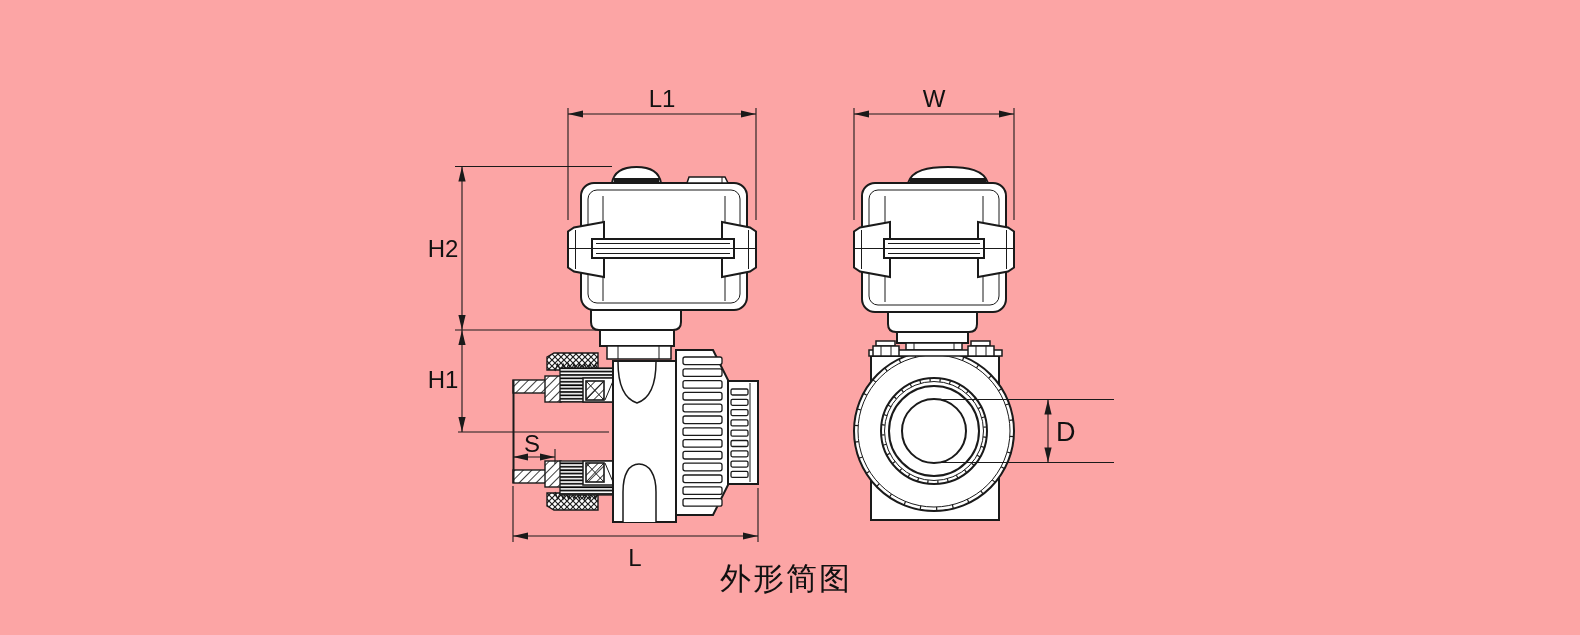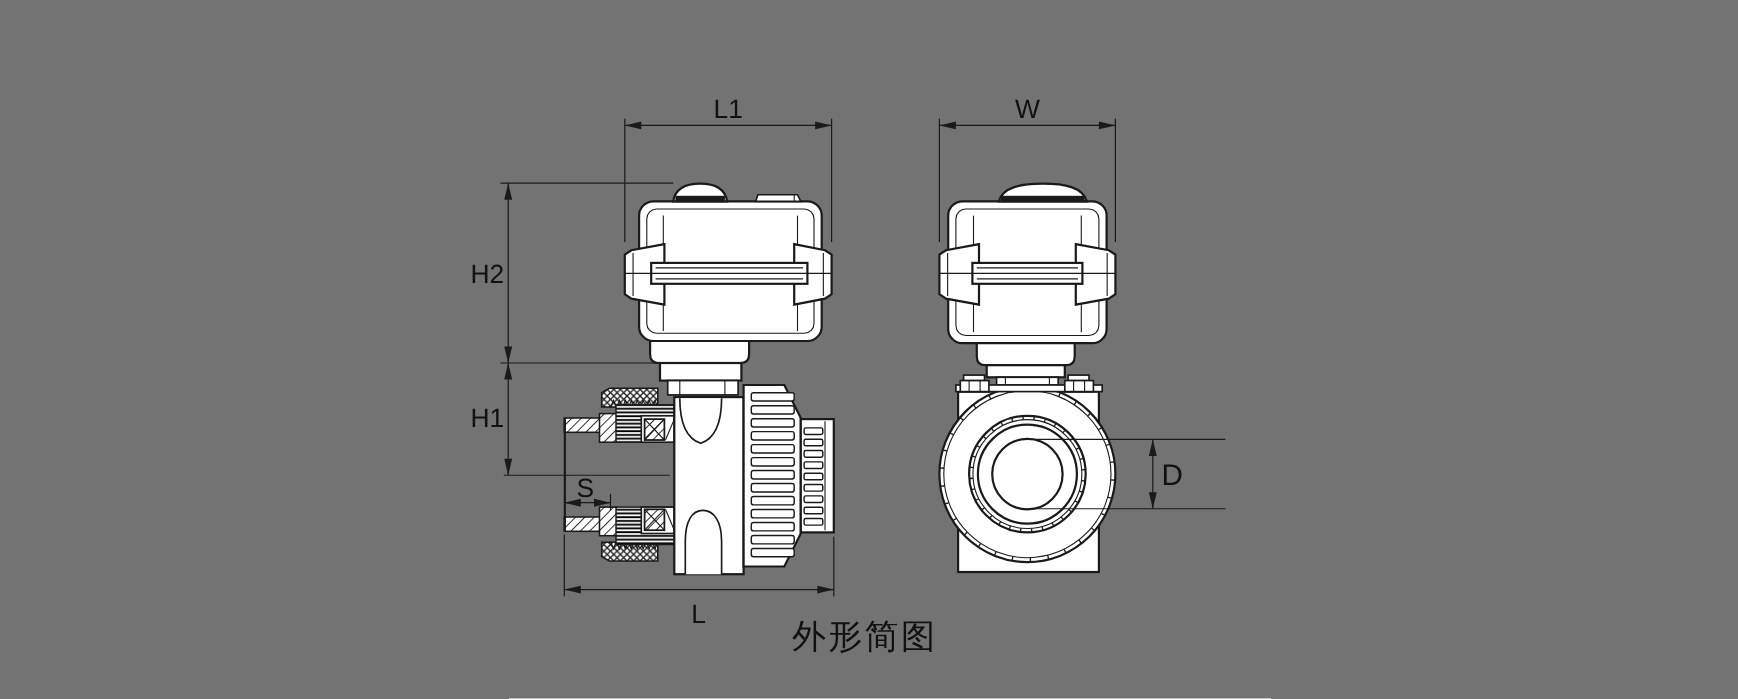--- a/index.html
+++ b/index.html
@@ -1,16 +1,16 @@
 <!DOCTYPE html>
 <html><head>
 <meta charset="utf-8">
 <style>
   html,body{margin:0;padding:0;background:#ffffff;}
-  .canvas{position:relative;width:1580px;height:635px;background:#737373;overflow:hidden;
+  .canvas{position:relative;width:1580px;height:635px;background:#fca5a5;overflow:hidden;
           font-family:"Liberation Sans", sans-serif;}
   svg{display:block;}
   
   .ol   {fill:#ffffff;stroke:#1a1a1a;stroke-width:2;}
   .olk  {fill:none;stroke:#1a1a1a;stroke-width:2;}
   .med  {fill:#ffffff;stroke:#1a1a1a;stroke-width:1.5;}
   .thin {fill:none;stroke:#1a1a1a;stroke-width:1;}
   .dim  {fill:none;stroke:#1a1a1a;stroke-width:1.1;}
   .blk  {fill:#1a1a1a;stroke:none;}
   .hatch {fill:url(#p-hatch);stroke:#1a1a1a;stroke-width:1.4;}

